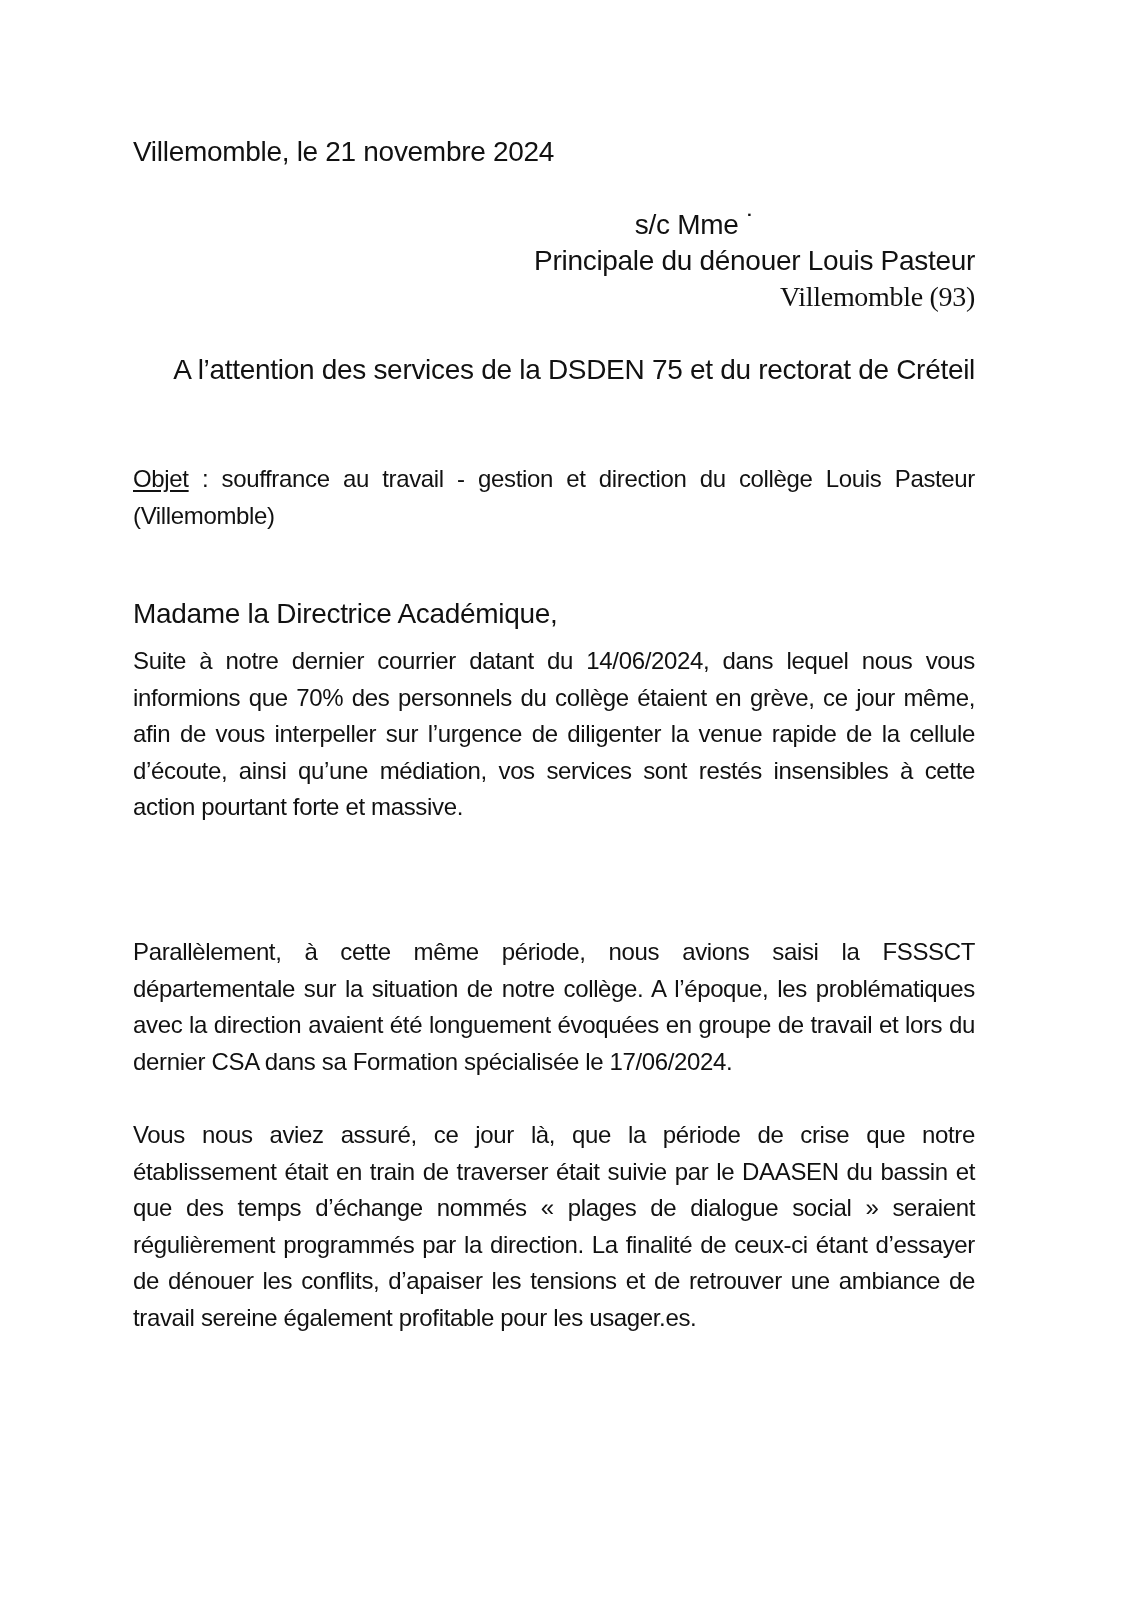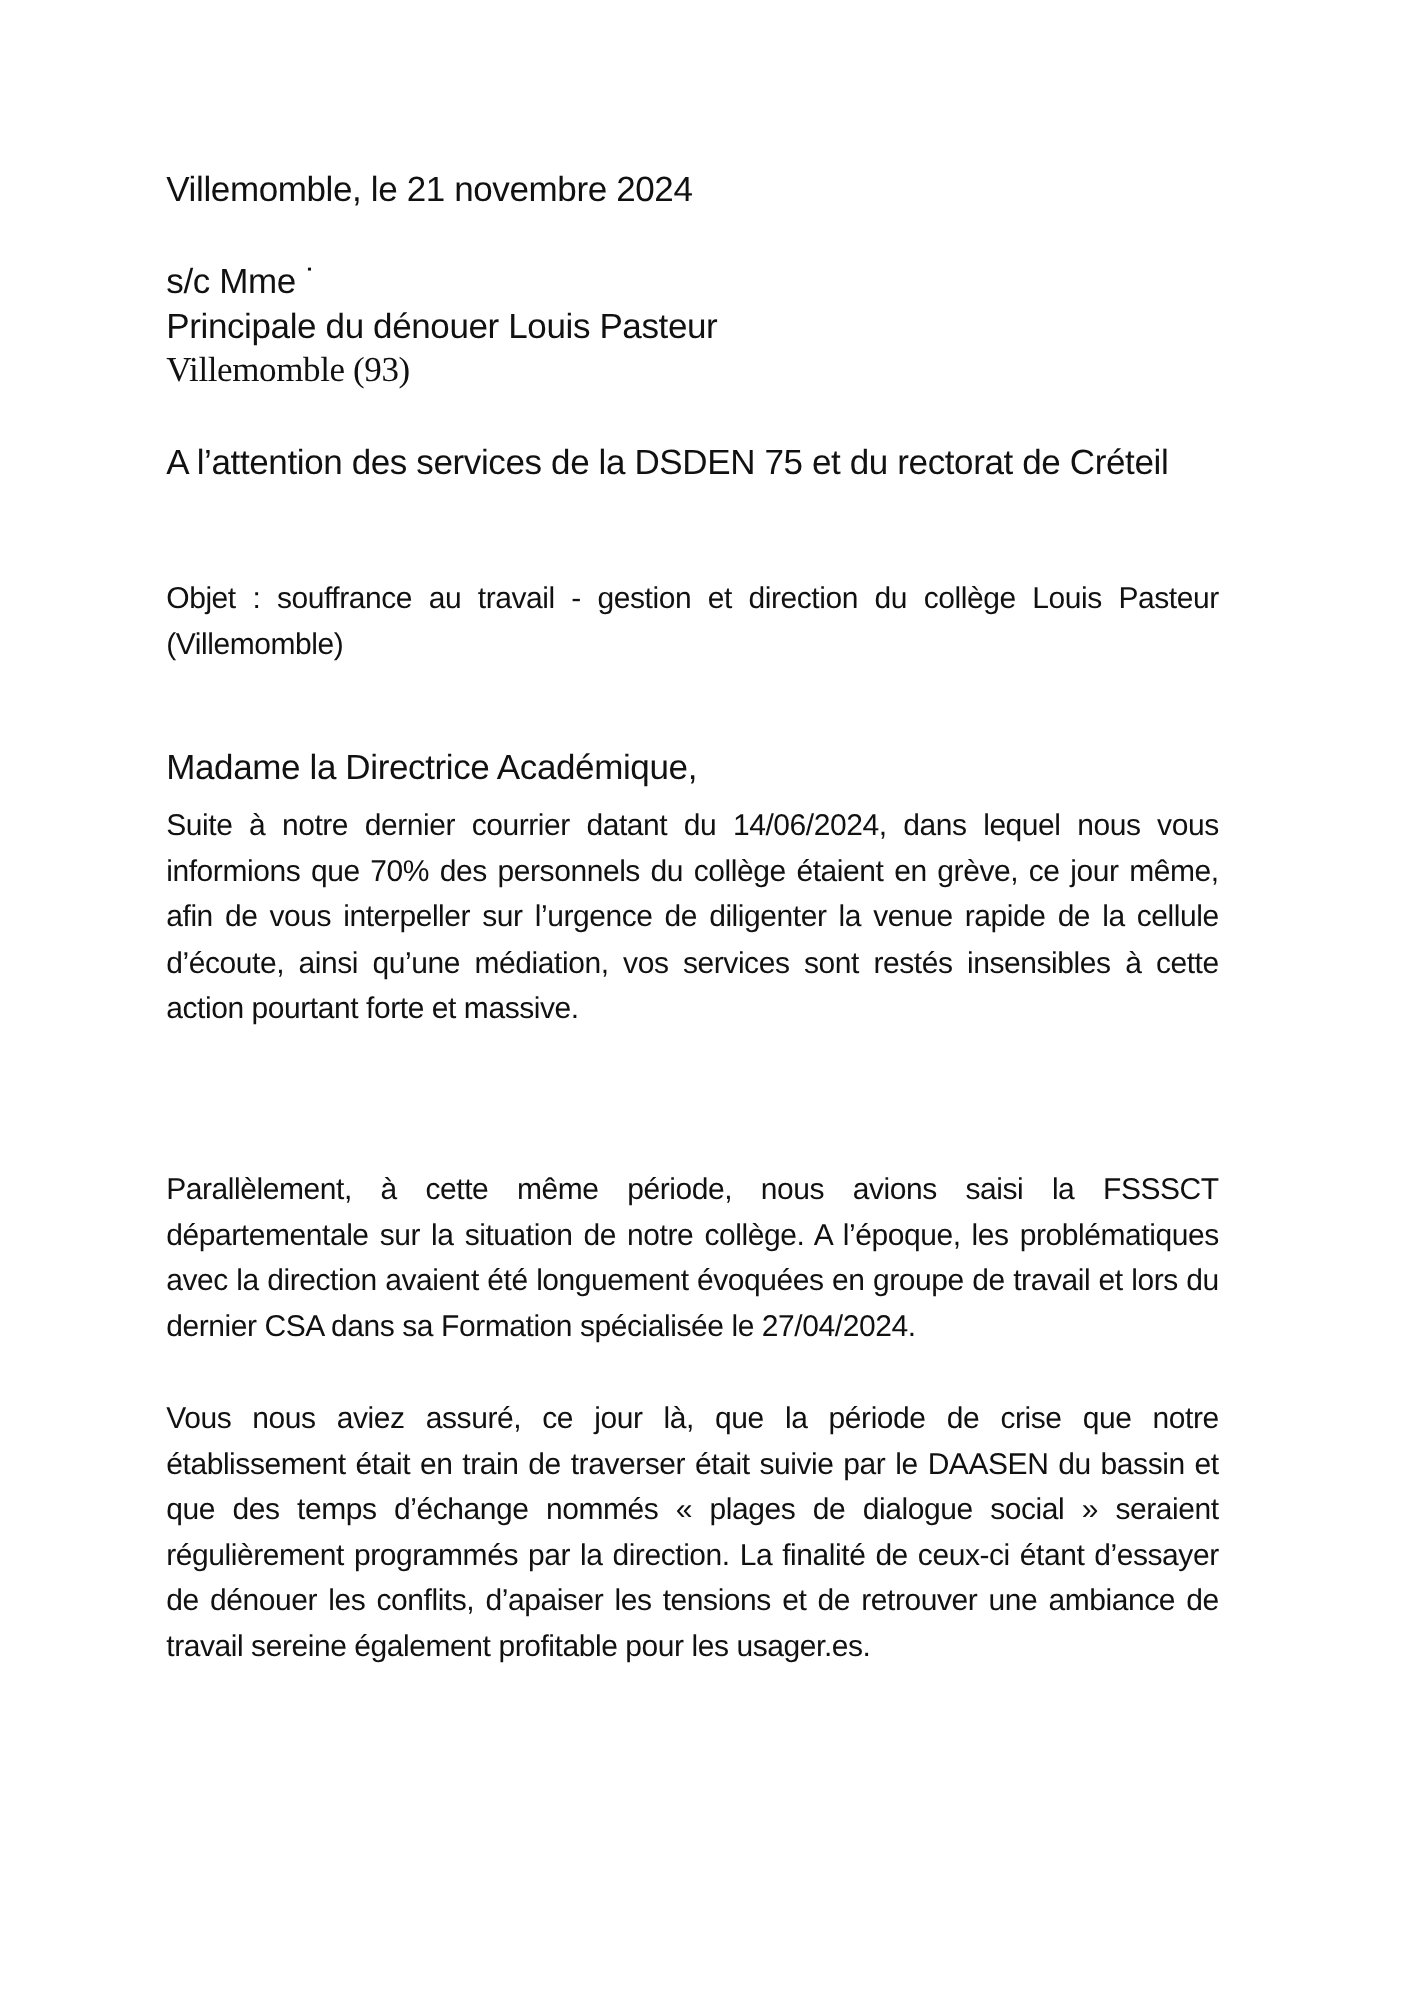--- a/index.html
+++ b/index.html
@@ -23,31 +23,31 @@
     }
     .line {
       position: absolute;
       left: 0;
       width: 842px;
       font-size: 28px;
       line-height: 36px;
       white-space: nowrap;
       letter-spacing: -0.3px;
     }
-    .right { }
+    .right { text-align: right; }
     .para {
       position: absolute;
       left: 0;
       width: 842px;
       font-size: 24px;
       line-height: 36.5px;
       text-align: justify;
       letter-spacing: -0.35px;
     }
-    .objet-label { text-underline-offset: 3px; }
+    .objet-label { text-decoration: underline; text-underline-offset: 3px; }
   </style>
 </head>
 <body>
 
 <div class="page">
 
   <div class="line" style="top:134px;">Villemomble, le 21 novembre 2024</div>
 
   <div class="line right" style="top:207px; padding-right:0;">
     <span style="display:inline-block; margin-right:220px;">s/c   Mme ˙</span>
@@ -58,17 +58,17 @@
   <div class="line right" style="top:352px;">A l’attention des services de la DSDEN 75 et du rectorat de Créteil</div>
 
   <div class="para" style="top:461px;">
     <span class="objet-label">Objet</span><span> : </span><span>souffrance au travail - gestion et direction du collège Louis Pasteur (Villemomble)</span>
   </div>
 
   <div class="line" style="top:570px;margin-top:26px;">Madame la Directrice Académique,</div>
 
   <div class="para" style="top:643px;">Suite à notre dernier courrier datant du 14/06/2024, dans lequel nous vous informions que 70% des personnels du collège étaient en grève, ce jour même, afin de vous interpeller sur l’urgence de diligenter la venue rapide de la cellule d’écoute, ainsi qu’une médiation, vos services sont restés insensibles à cette action pourtant forte et massive.</div>
 
-  <div class="para" style="top:934px;">Parallèlement, à cette même période, nous avions saisi la FSSSCT départementale sur la situation de notre collège. A l’époque, les problématiques avec la direction avaient été longuement évoquées en groupe de travail et lors du dernier CSA dans sa Formation spécialisée le 27/04/2024.</div>
+  <div class="para" style="top:934px;">Parallèlement, à cette même période, nous avions saisi la FSSSCT départementale sur la situation de notre collège. A l’époque, les problématiques avec la direction avaient été longuement évoquées en groupe de travail et lors du dernier CSA dans sa Formation spécialisée le 17/06/2024.</div>
 
   <div class="para" style="top:1117px;">Vous nous aviez assuré, ce jour là, que la période de crise que notre établissement était en train de traverser était suivie par le DAASEN du bassin et que des temps d’échange nommés «  plages de dialogue social » seraient régulièrement programmés par la direction. La finalité de ceux-ci étant d’essayer de dénouer les conflits, d’apaiser les tensions et de retrouver une ambiance de travail sereine également profitable pour les usager.es.</div>
 
 </div>
 
 </body></html>

